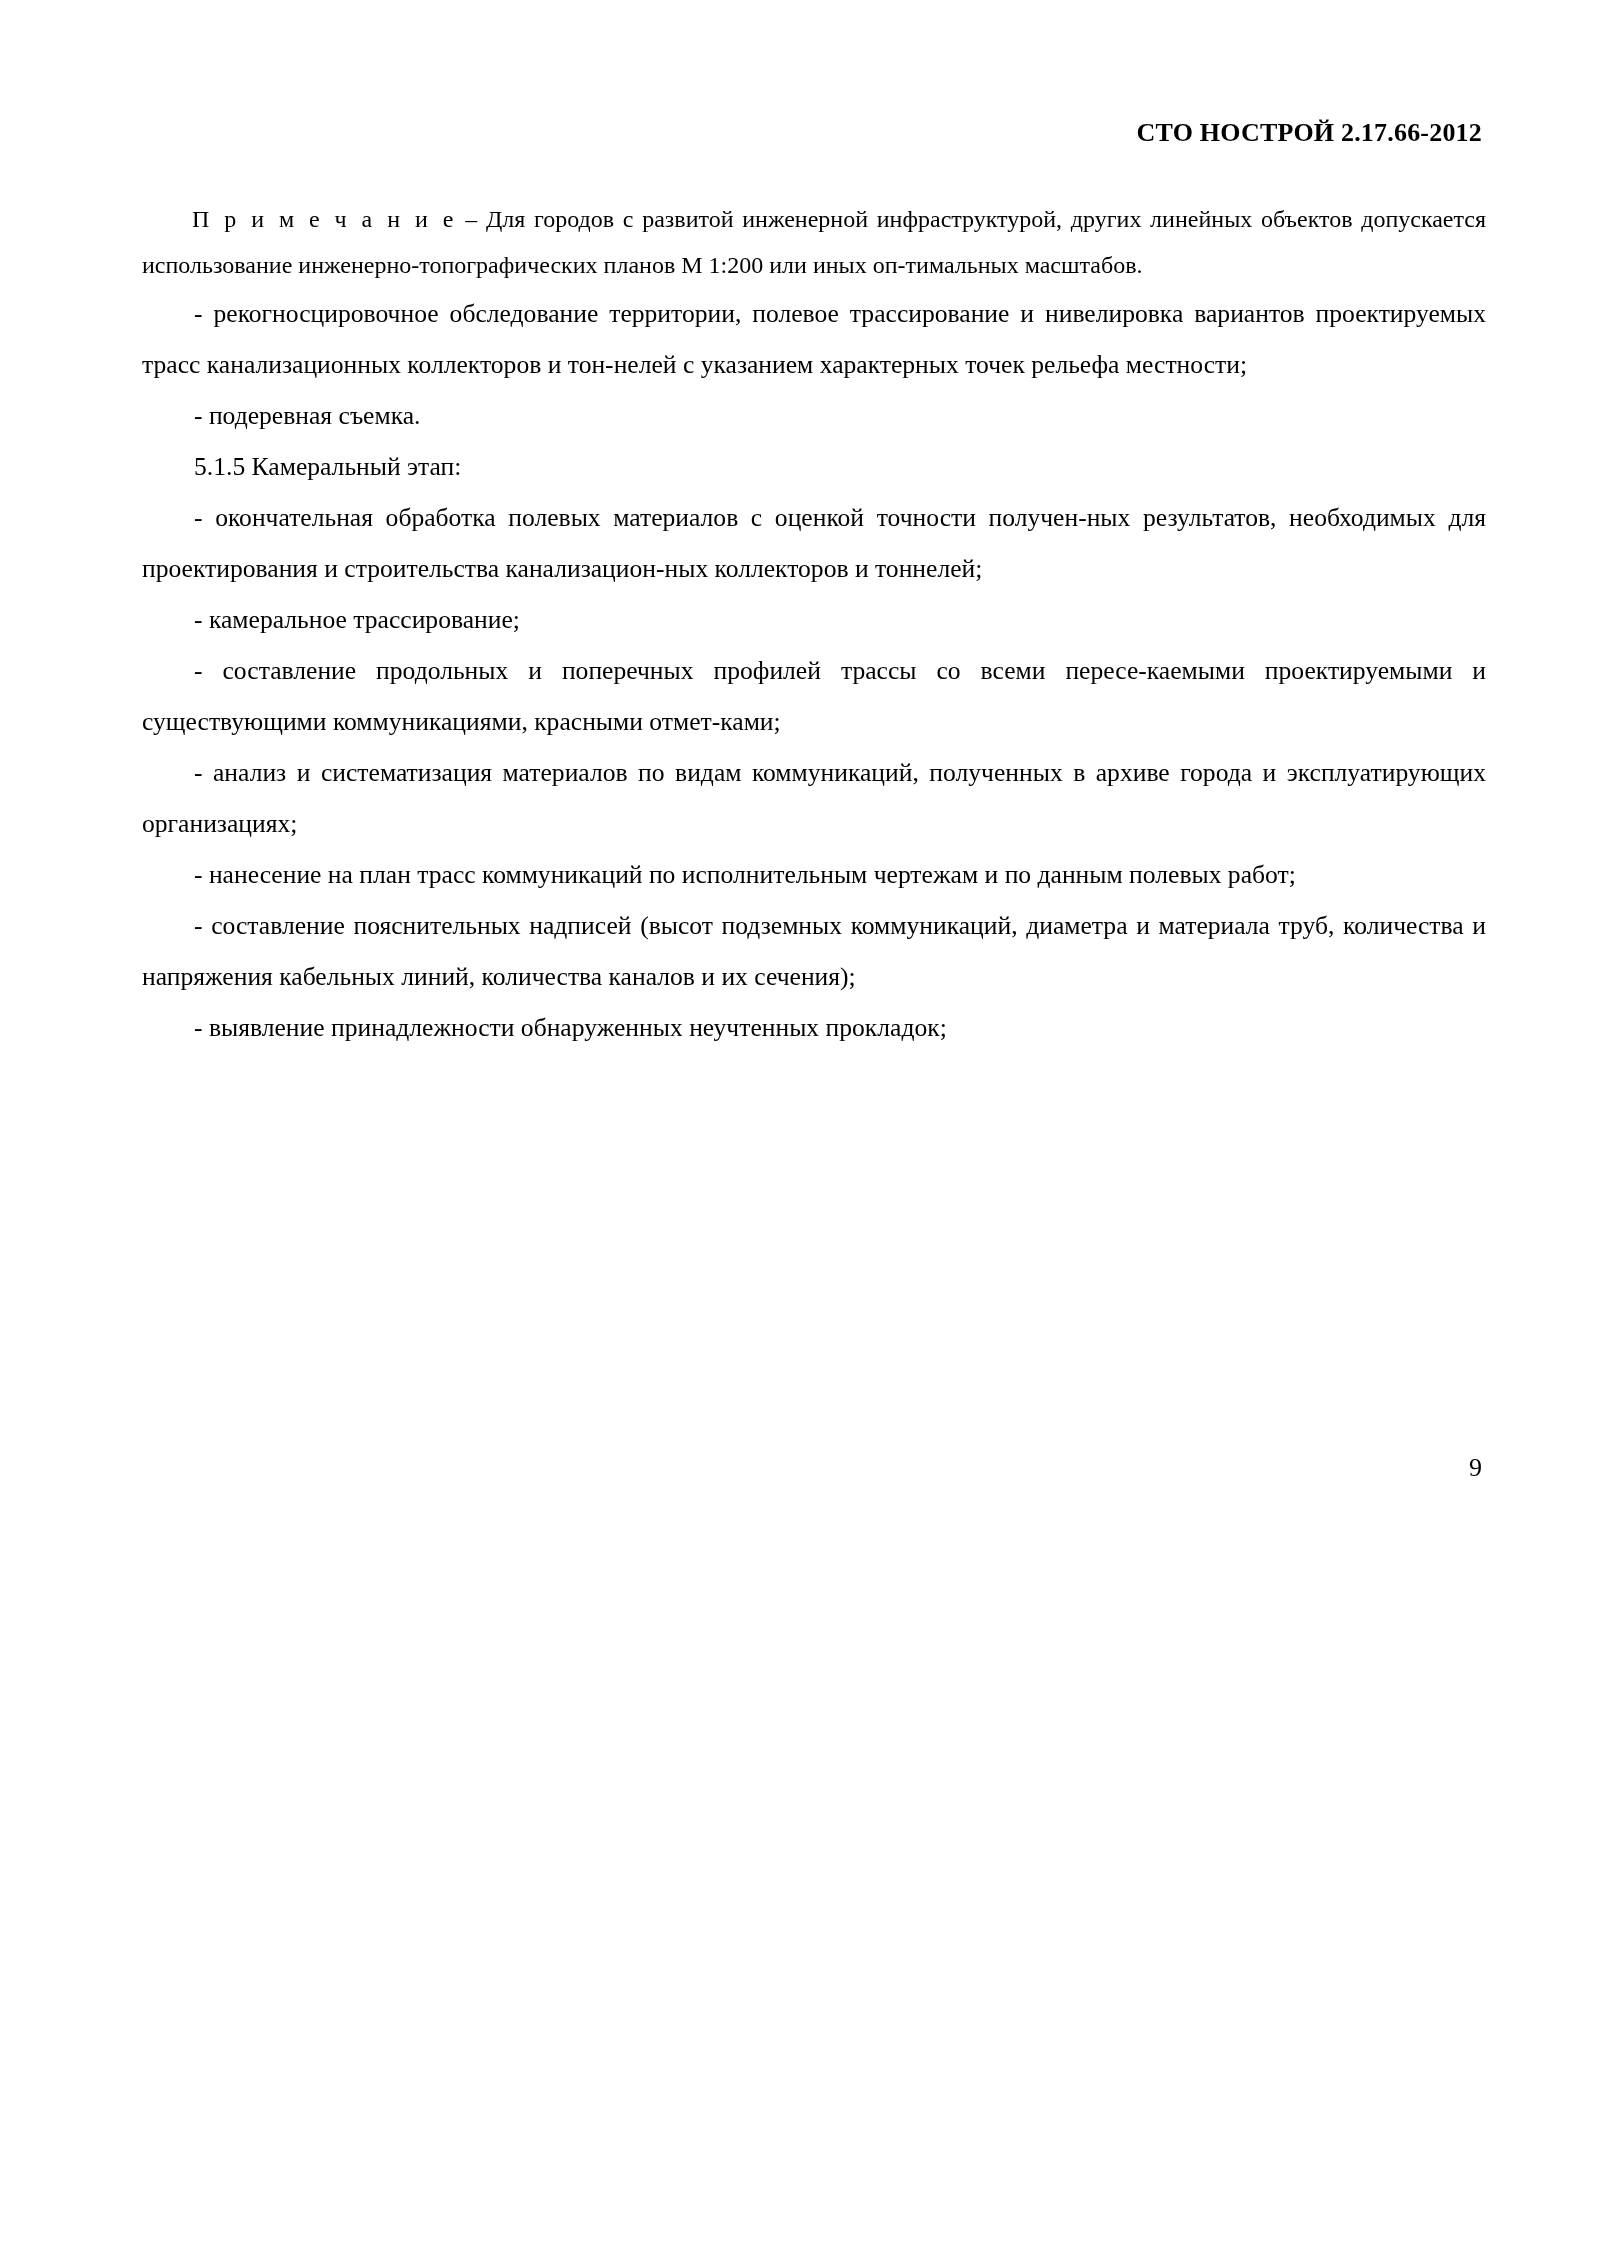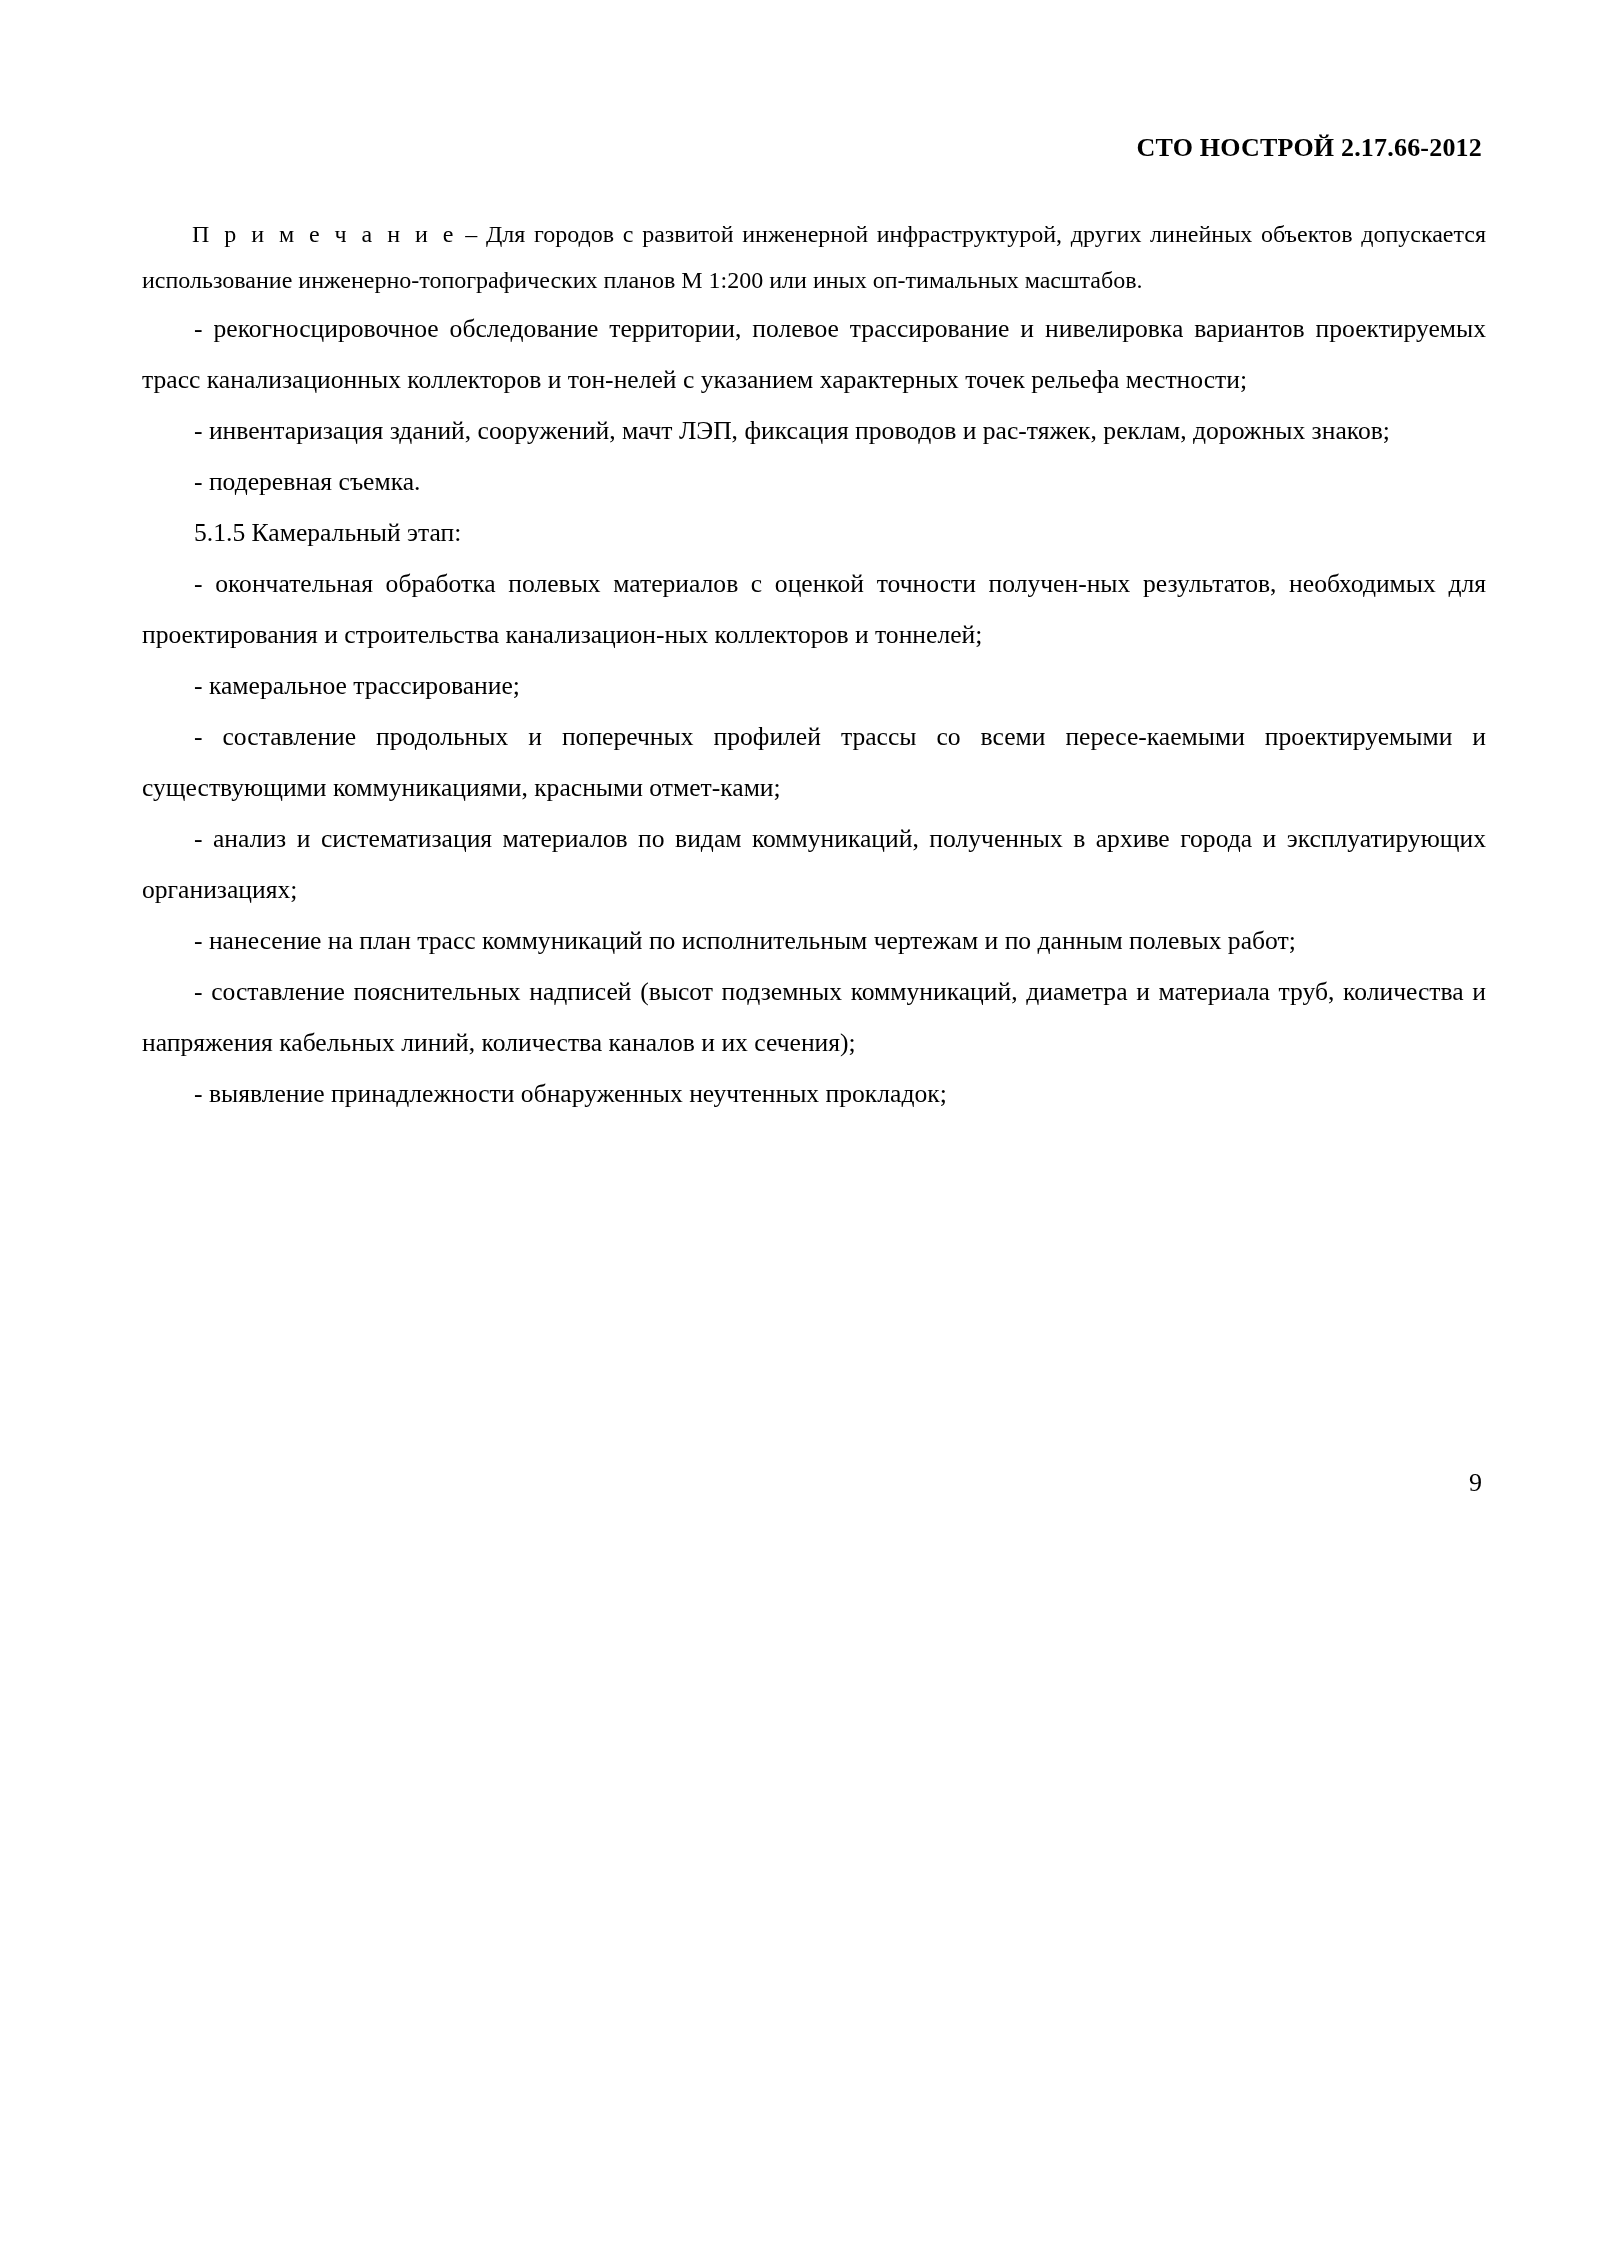--- a/index.html
+++ b/index.html
@@ -8,21 +8,21 @@
     background: #ffffff;
   }
   body {
     font-family: "Liberation Serif", "DejaVu Serif", serif;
     color: #000000;
   }
   .page {
     position: relative;
     width: 1620px;
     height: 1589px;
-    margin: 18px auto;
+    margin: 3px auto;
     background: #ffffff;
     box-sizing: border-box;
     overflow: hidden;
   }
   .header {
     position: absolute;
     top: 115px;
     right: 138px;
     font-size: 26px;
     font-weight: bold;
@@ -68,21 +68,20 @@
 
 <div class="page">
 
   <div class="header">СТО НОСТРОЙ 2.17.66-2012</div>
 
   <div class="content">
 
     <p class="note indent"><span class="note-label">П р и м е ч а н и е</span><span> – Для городов с развитой инженерной инфраструктурой, других линейных объектов допускается использование инженерно-топографических планов М 1:200 или иных оп-тимальных масштабов.</span></p>
 
     <p class="indent">- рекогносцировочное обследование территории, полевое трассирование и нивелировка вариантов проектируемых трасс канализационных коллекторов и тон-нелей с указанием характерных точек рельефа местности;</p>
-    <p class="indent">- инвентаризация зданий, сооружений, мачт ЛЭП, фиксация проводов и рас-тяжек, реклам, дорожных знаков;</p>
     <p class="indent">- подеревная съемка.</p>
     <p class="indent">5.1.5 Камеральный этап:</p>
     <p class="indent">- окончательная обработка полевых материалов с оценкой точности получен-ных результатов, необходимых для проектирования и строительства канализацион-ных коллекторов и тоннелей;</p>
     <p class="indent">- камеральное трассирование;</p>
     <p class="indent">- составление продольных и поперечных профилей трассы со всеми пересе-каемыми проектируемыми и существующими коммуникациями, красными отмет-ками;</p>
     <p class="indent">- анализ и систематизация материалов по видам коммуникаций, полученных в архиве города и эксплуатирующих организациях;</p>
     <p class="indent">- нанесение на план трасс коммуникаций по исполнительным чертежам и по данным полевых работ;</p>
     <p class="indent">- составление пояснительных надписей (высот подземных коммуникаций, диаметра и материала труб, количества и напряжения кабельных линий, количества каналов и их сечения);</p>
     <p class="indent">- выявление принадлежности обнаруженных неучтенных прокладок;</p>
 

